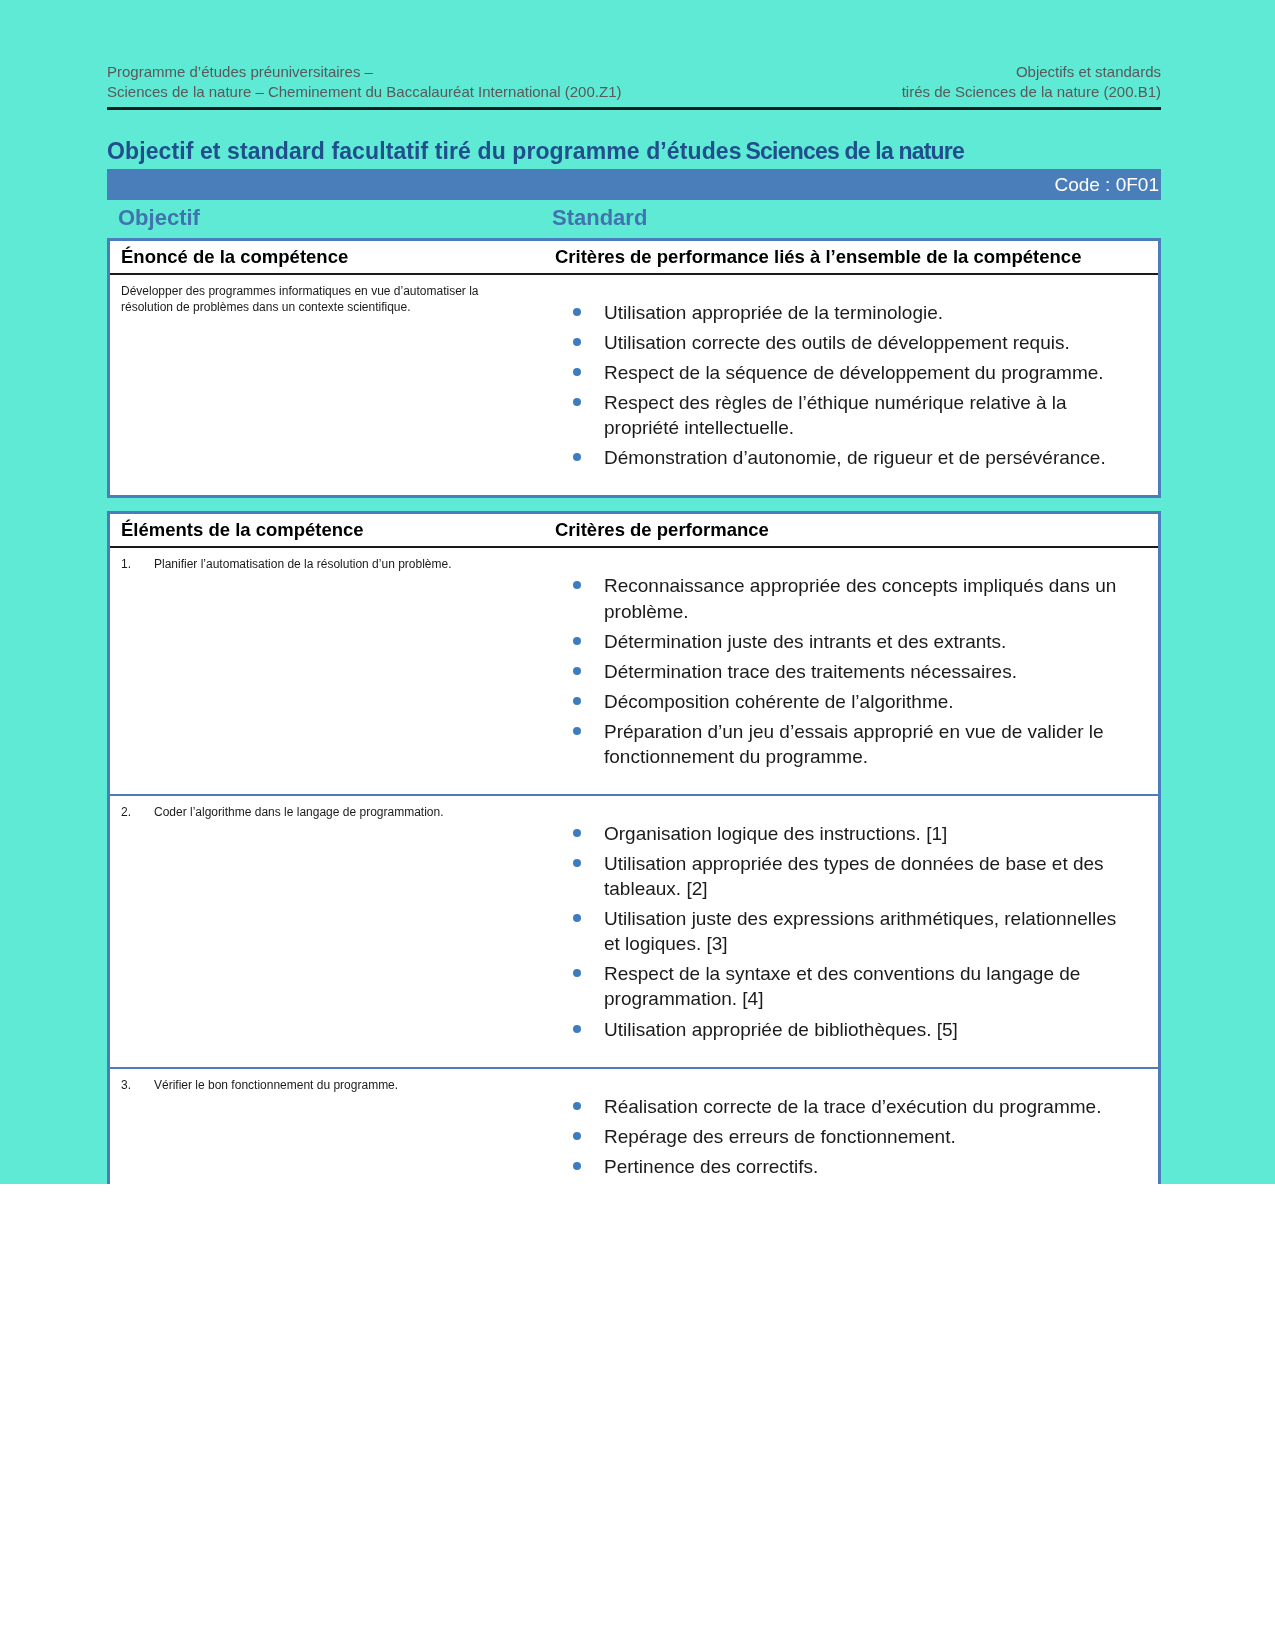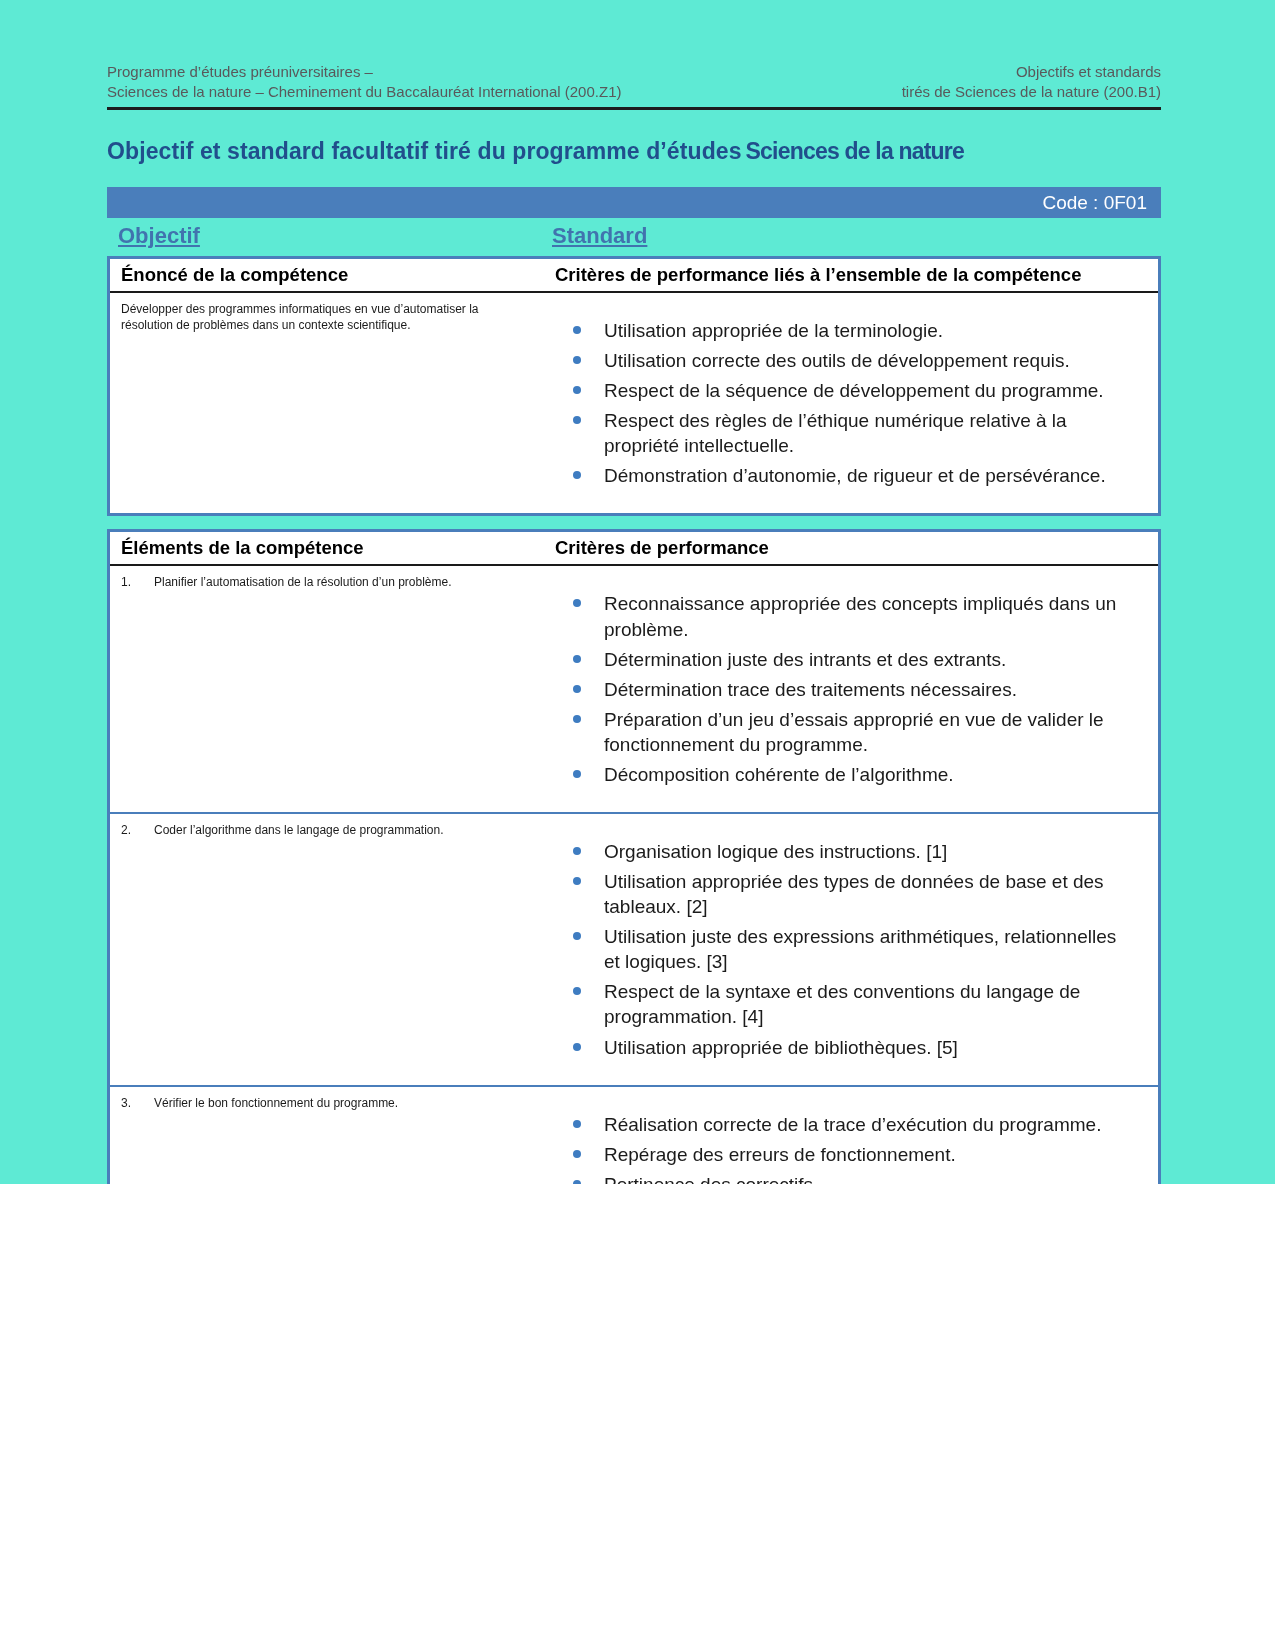--- a/index.html
+++ b/index.html
@@ -27,34 +27,34 @@
   .title {
     margin:28px 0 0 0;
     font-size:23px; font-weight:bold; color:#214e8c;
     letter-spacing:0.1px;
     white-space:nowrap;
   }
   .title .prog { letter-spacing:-0.8px; margin-left:4px; }
 
   
   .code-banner {
-    margin-top:22px;
+    margin-top:4px;
     height:31px; line-height:31px;
     background:#4a7ebb; color:#ffffff;
     font-size:19px;
-    text-align:right; padding-right:14px;
+    text-align:right; padding-right:2px;
   }
 
   
   .col-heads {
     display:grid; grid-template-columns:445px 1fr;
     padding:5px 0 7px 0;
   }
   .col-head {
-    font-size:22px; font-weight:bold; color:#4173ae;text-decoration:underline;
+    font-size:22px; font-weight:bold; color:#4173ae;
   }
   .col-heads .col-head:first-child { padding-left:11px; }
 
   
   .tbox {
     border:3px solid #4a7ebb;
     margin-bottom:13px;
     background:#ffffff;
   }
   .hrow {
@@ -179,25 +179,25 @@
           <li>
               <span class="dot"></span>
               <span>Détermination juste des intrants et des extrants.</span>
             </li>
           <li>
               <span class="dot"></span>
               <span>Détermination trace des traitements nécessaires.</span>
             </li>
           <li>
               <span class="dot"></span>
+              <span>Décomposition cohérente de l’algorithme.</span>
+            </li>
+          <li>
+              <span class="dot"></span>
               <span>Préparation d’un jeu d’essais approprié en vue de valider le fonctionnement du programme.</span>
-            </li>
-          <li>
-              <span class="dot"></span>
-              <span>Décomposition cohérente de l’algorithme.</span>
             </li>
         </ul>
       </div>
 
       <div class="brow">
         <div class="lcell numcell">
           <span>2.</span>
           <span>Coder l’algorithme dans le langage de programmation.</span>
         </div>
         <ul class="crit-list">

